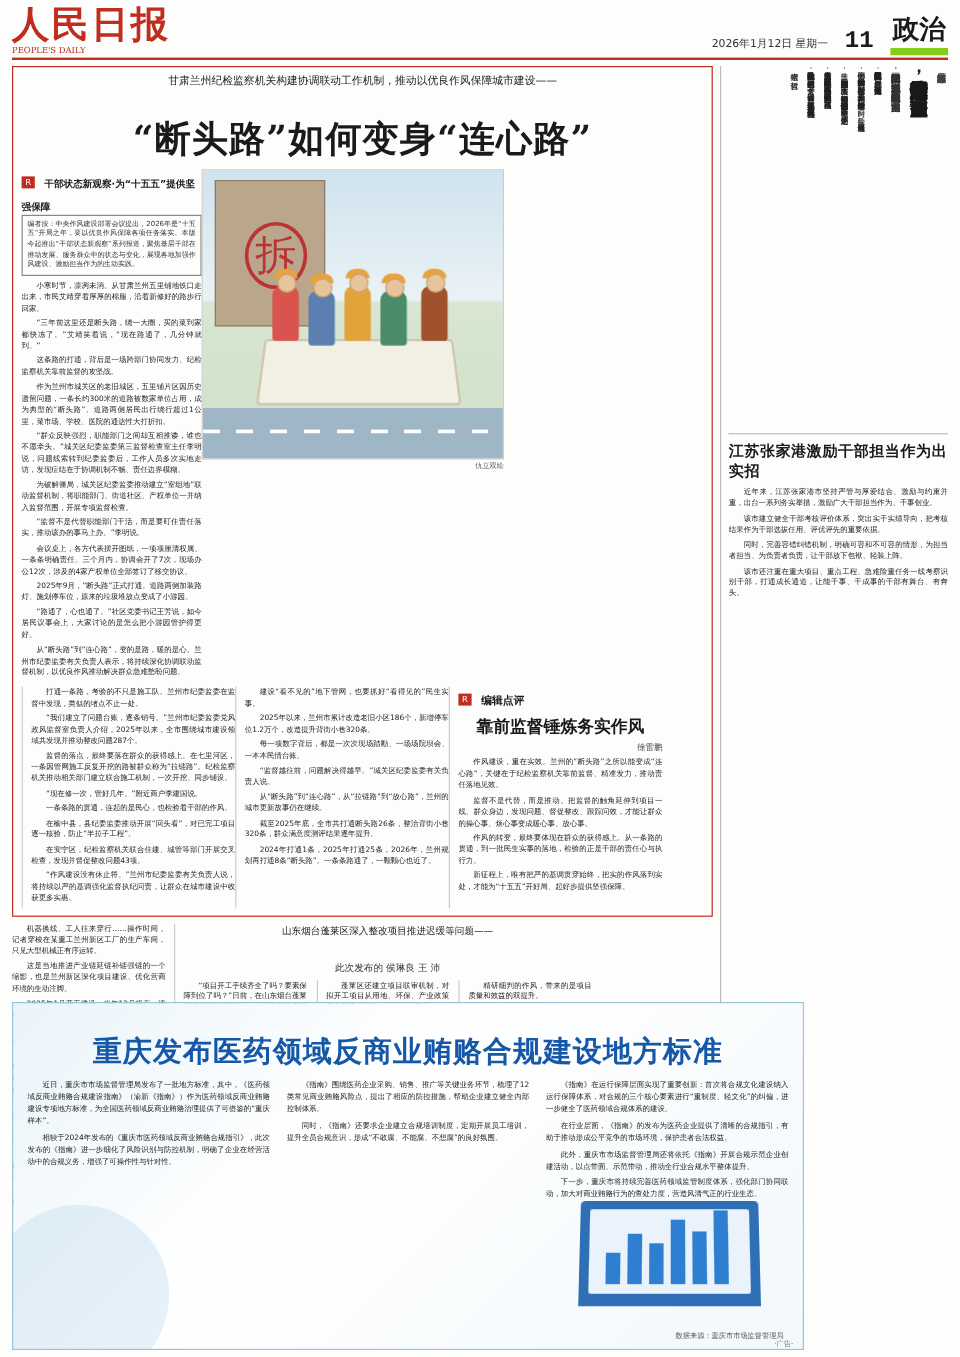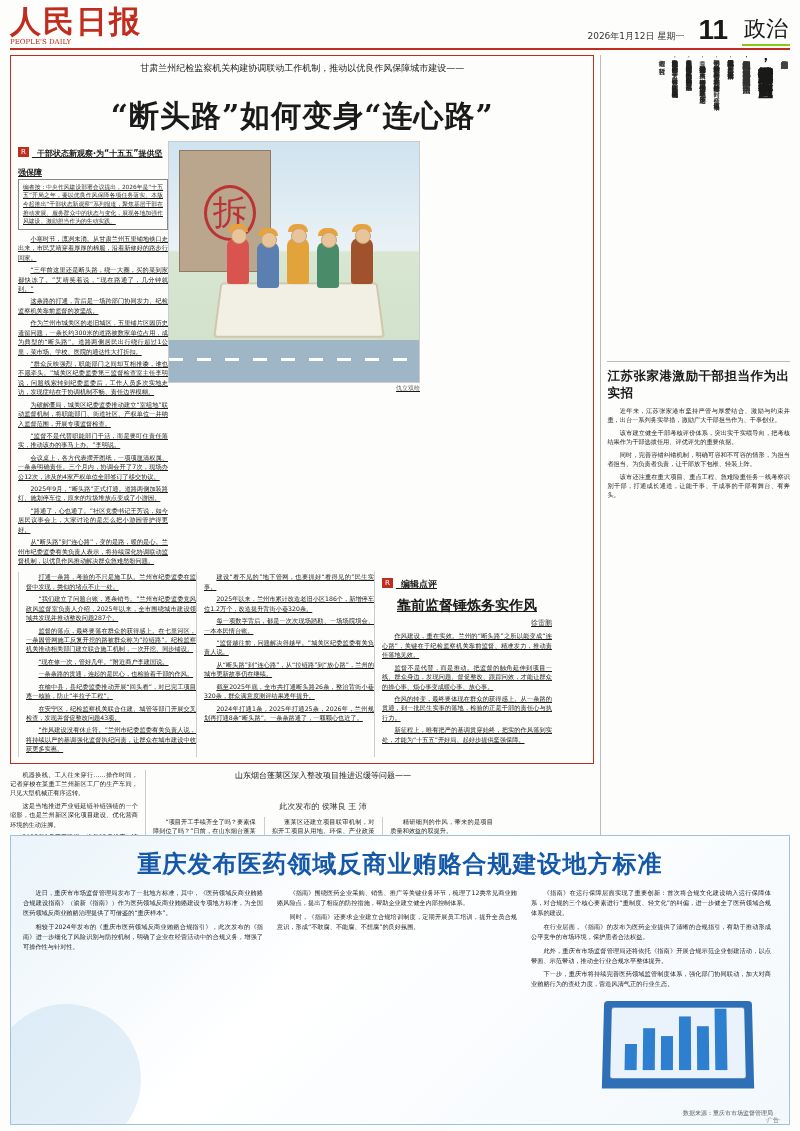--- a/index.html
+++ b/index.html
@@ -11,35 +11,35 @@
     overflow:hidden;
   }
   .page{position:relative;width:800px;height:1131px;box-sizing:border-box;padding:6px 10px;}
 
   
   .masthead{display:flex;align-items:flex-end;justify-content:space-between;border-bottom:2px solid #c02c1e;padding-bottom:2px;}
   .logo{font-family:"DejaVu Serif","Liberation Serif",serif;font-weight:bold;font-size:31px;color:#c02c1e;letter-spacing:2px;line-height:1;}
   .logo .sub{display:block;font-size:7px;color:#c02c1e;letter-spacing:0;margin-top:2px;font-weight:normal;}
   .mh-right{display:flex;align-items:flex-end;gap:14px;}
   .mh-date{font-size:9px;color:#333;padding-bottom:3px;}
-  .mh-page{font-family:Liberation Sans, sans-serif;font-size:28px;font-weight:bold;}
-  .mh-sec{font-family:"DejaVu Serif","Liberation Serif",serif;font-size:22px;font-weight:normal;border-bottom:2px solid #84cc16;padding:0 2px;}
+  .mh-page{font-family:Liberation Mono, monospace;font-size:20px;font-weight:bold;}
+  .mh-sec{font-family:"DejaVu Serif","Liberation Serif",serif;font-size:22px;font-weight:bold;border-bottom:6px solid #84cc16;padding:0 2px;}
 
   
   .cols{display:flex;gap:6px;margin-top:5px;height:800px;}
   .col-left{width:672px;position:relative;}
   .col-right{width:210px;border-left:1px solid #bbb;padding-left:6px;}
 
   .redbox{border:1px solid #c02c1e;padding:6px 7px;box-sizing:border-box;}
 
   .kicker{font-size:9px;text-align:center;line-height:1.5;margin-bottom:2px;}
   .headline{font-family:"DejaVu Serif","Liberation Serif",serif;font-size:30px;font-weight:bold;text-align:center;letter-spacing:1px;margin:20px 0 4px;}
   .byline{font-size:8px;text-align:right;color:#333;margin-bottom:5px;}
 
-  .flow{display:flex;gap:0;text-decoration:underline;}
+  .flow{display:flex;gap:0;}
   .txtcol{font-size:6.2px;line-height:1.52;text-align:justify;color:#222;}
   .txtcol p{margin:0 0 3px;text-indent:2em;}
   .w150{width:150px;}
   .w170{width:170px;}
 
   .tag{display:inline-block;background:#c02c1e;color:#fff;font-size:7px;padding:1px 3px;margin-right:3px;vertical-align:2px;}
   .boxnote{border:1px solid #888;padding:3px 4px;font-size:5.8px;line-height:1.5;text-align:justify;margin-bottom:4px;color:#333;}
 
   
   .illus{width:250px;height:240px;border:1px solid #ccc;position:relative;overflow:hidden;background:linear-gradient(#cfe3ef,#eaf2f6 45%,#d8e6d2 46%,#cfe0c8);}
@@ -70,21 +70,21 @@
 
   
   .pkg2{margin-top:6px;display:flex;gap:7px;}
   .pkg2 .mid{width:340px;}
   .pkg2 .left{width:128px;}
   .kicker2{font-size:8px;text-align:center;margin-bottom:20px;}
   .head2{font-family:"DejaVu Serif","Liberation Serif",serif;font-size:19px;font-weight:bold;text-align:center;letter-spacing:1px;margin:2px 0 3px;}
   .credit{font-size:7px;color:#333;text-align:center;border-top:1px solid #ddd;margin-top:6px;padding-top:2px;}
 
   
-  .ad{position:absolute;left:10px;bottom:6px;width:780px;height:290px;border:1px solid #9bc4d8;background:linear-gradient(135deg,#eaf4fa,#ffffff 40%,#f2f8fc);box-sizing:border-box;padding:8px 12px;overflow:hidden;}
+  .ad{position:absolute;left:10px;bottom:6px;width:660px;height:290px;border:1px solid #9bc4d8;background:linear-gradient(135deg,#eaf4fa,#ffffff 40%,#f2f8fc);box-sizing:border-box;padding:20px 12px;overflow:hidden;}
   .ad-title{font-family:"DejaVu Serif","Liberation Serif",serif;font-size:24px;font-weight:bold;color:#1558a8;text-align:center;letter-spacing:1px;margin:4px 0 8px;}
   .ad-body{display:flex;gap:14px;font-size:6.2px;line-height:1.6;text-align:justify;color:#222;}
   .ad-body .c{width:240px;}
   .ad-body .c p{margin:0 0 4px;text-indent:2em;}
   .ad-art{position:absolute;right:14px;bottom:24px;width:190px;height:130px;}
   .laptop{position:absolute;left:18px;top:30px;width:150px;height:88px;background:#2f6fb5;border-radius:4px 4px 0 0;transform:perspective(300px) rotateX(6deg);}
   .laptop .scr{position:absolute;left:8px;top:7px;right:8px;bottom:10px;background:#eaf3fb;border-radius:2px;}
   .bar{position:absolute;bottom:8px;width:12px;background:#2f7fd0;}
   .ad-credit{position:absolute;right:16px;bottom:6px;font-size:6px;color:#555;}
   .ad-mark{position:absolute;right:8px;bottom:-1px;font-size:6px;color:#777;}

